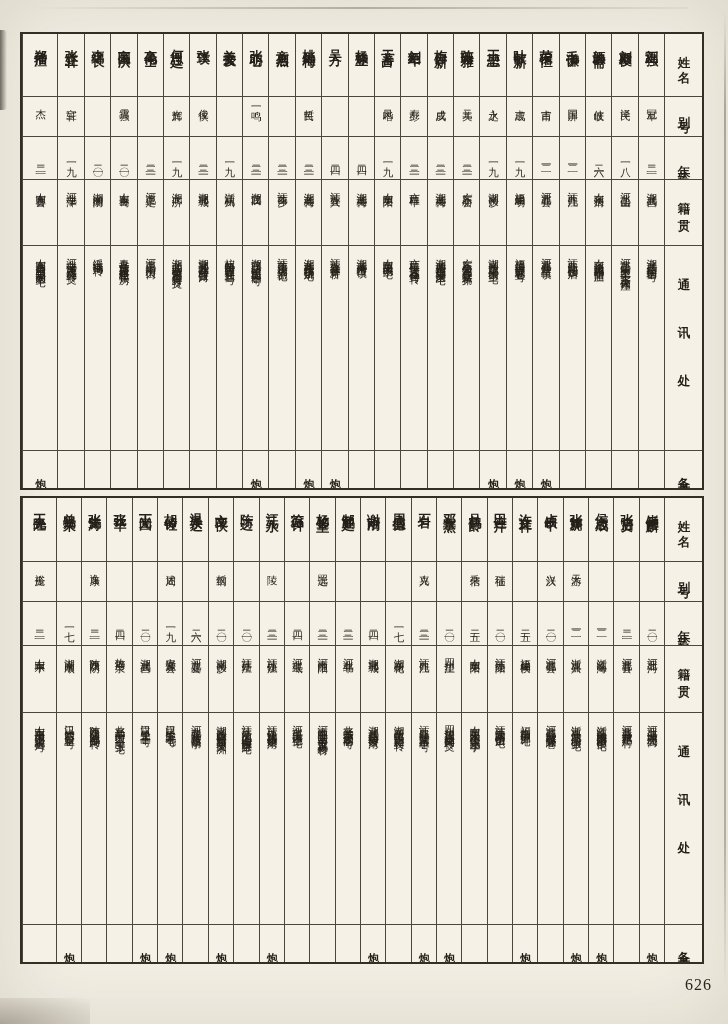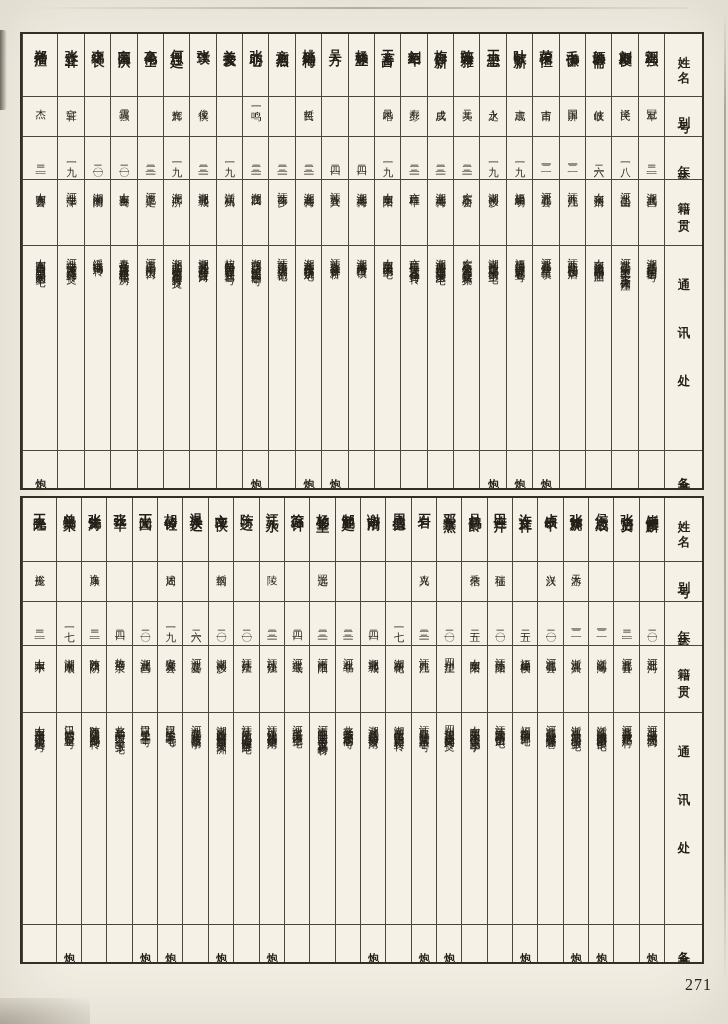--- a/index.html
+++ b/index.html
@@ -1167,15 +1167,15 @@
         </div>
       <div class="cell c-addr hcell">
           <span class="vt hl hl-addr">通讯处</span>
         </div>
       <div class="cell c-remark hcell">
           <span class="vt hl hl-remark">备考</span>
         </div>
     </div>
   </section>
 
-  <div class="page-number">271</div>
+  <div class="page-number">626</div>
 
 </div>
 
 </body></html>

